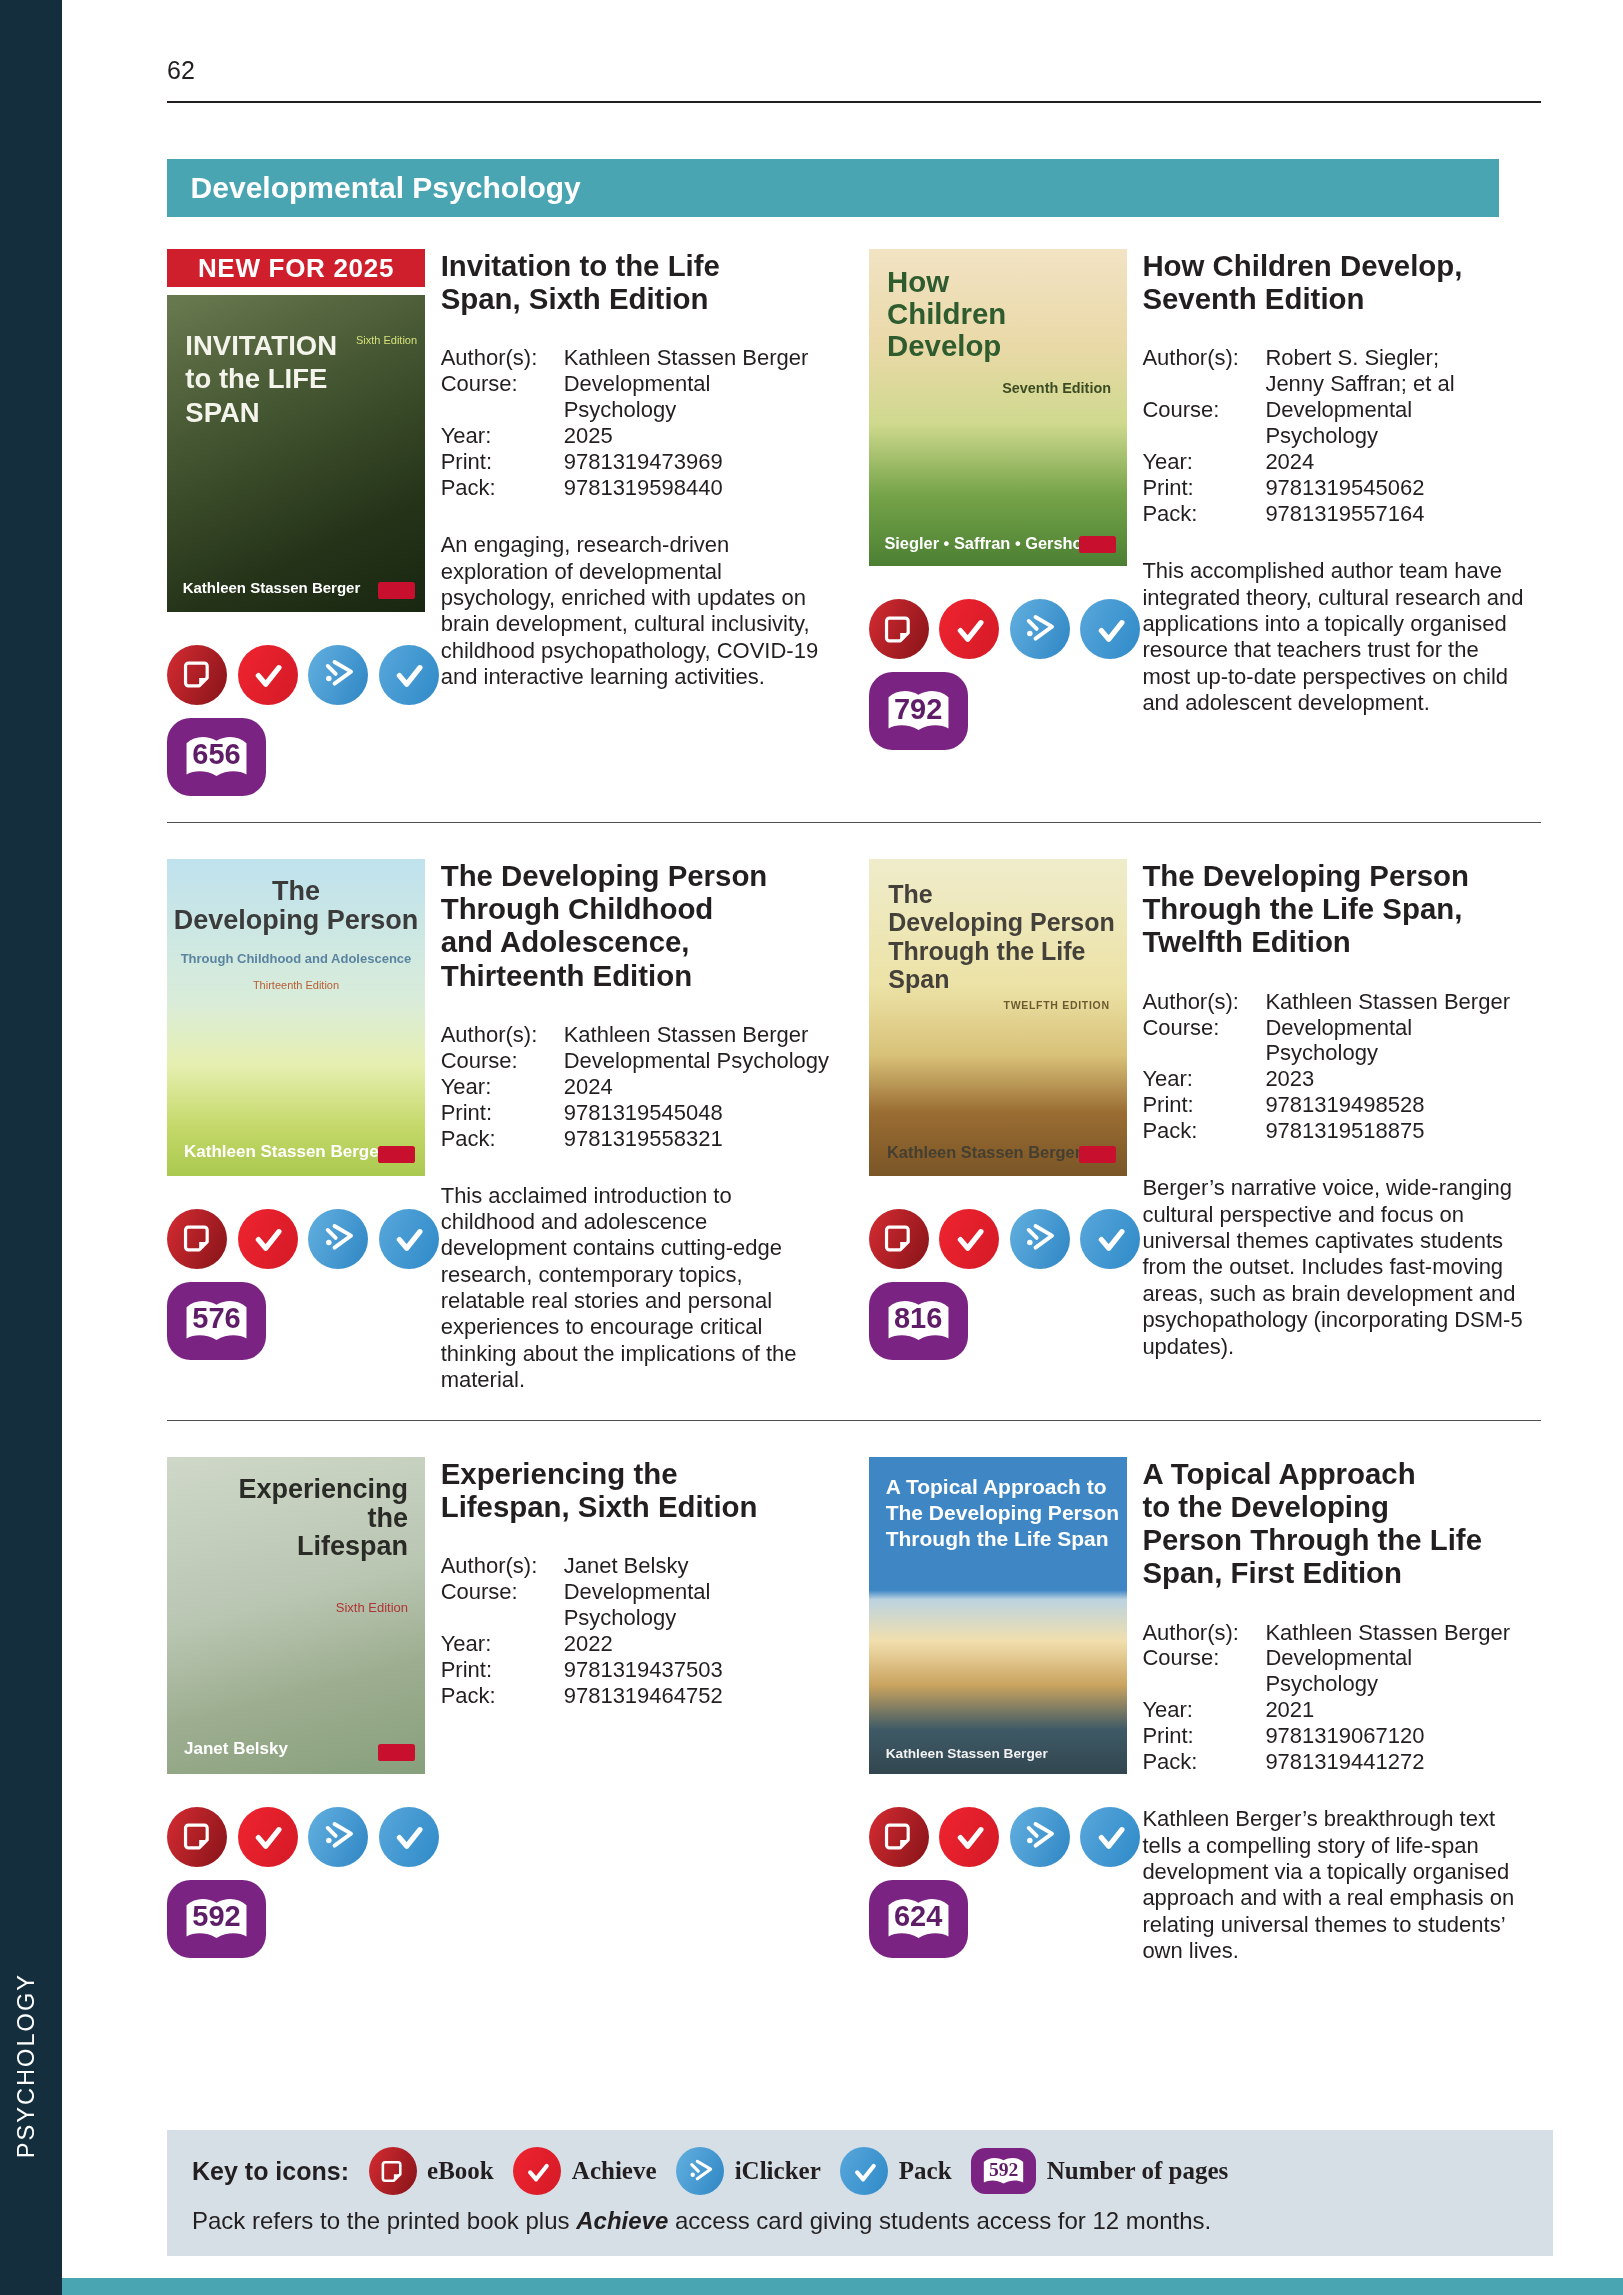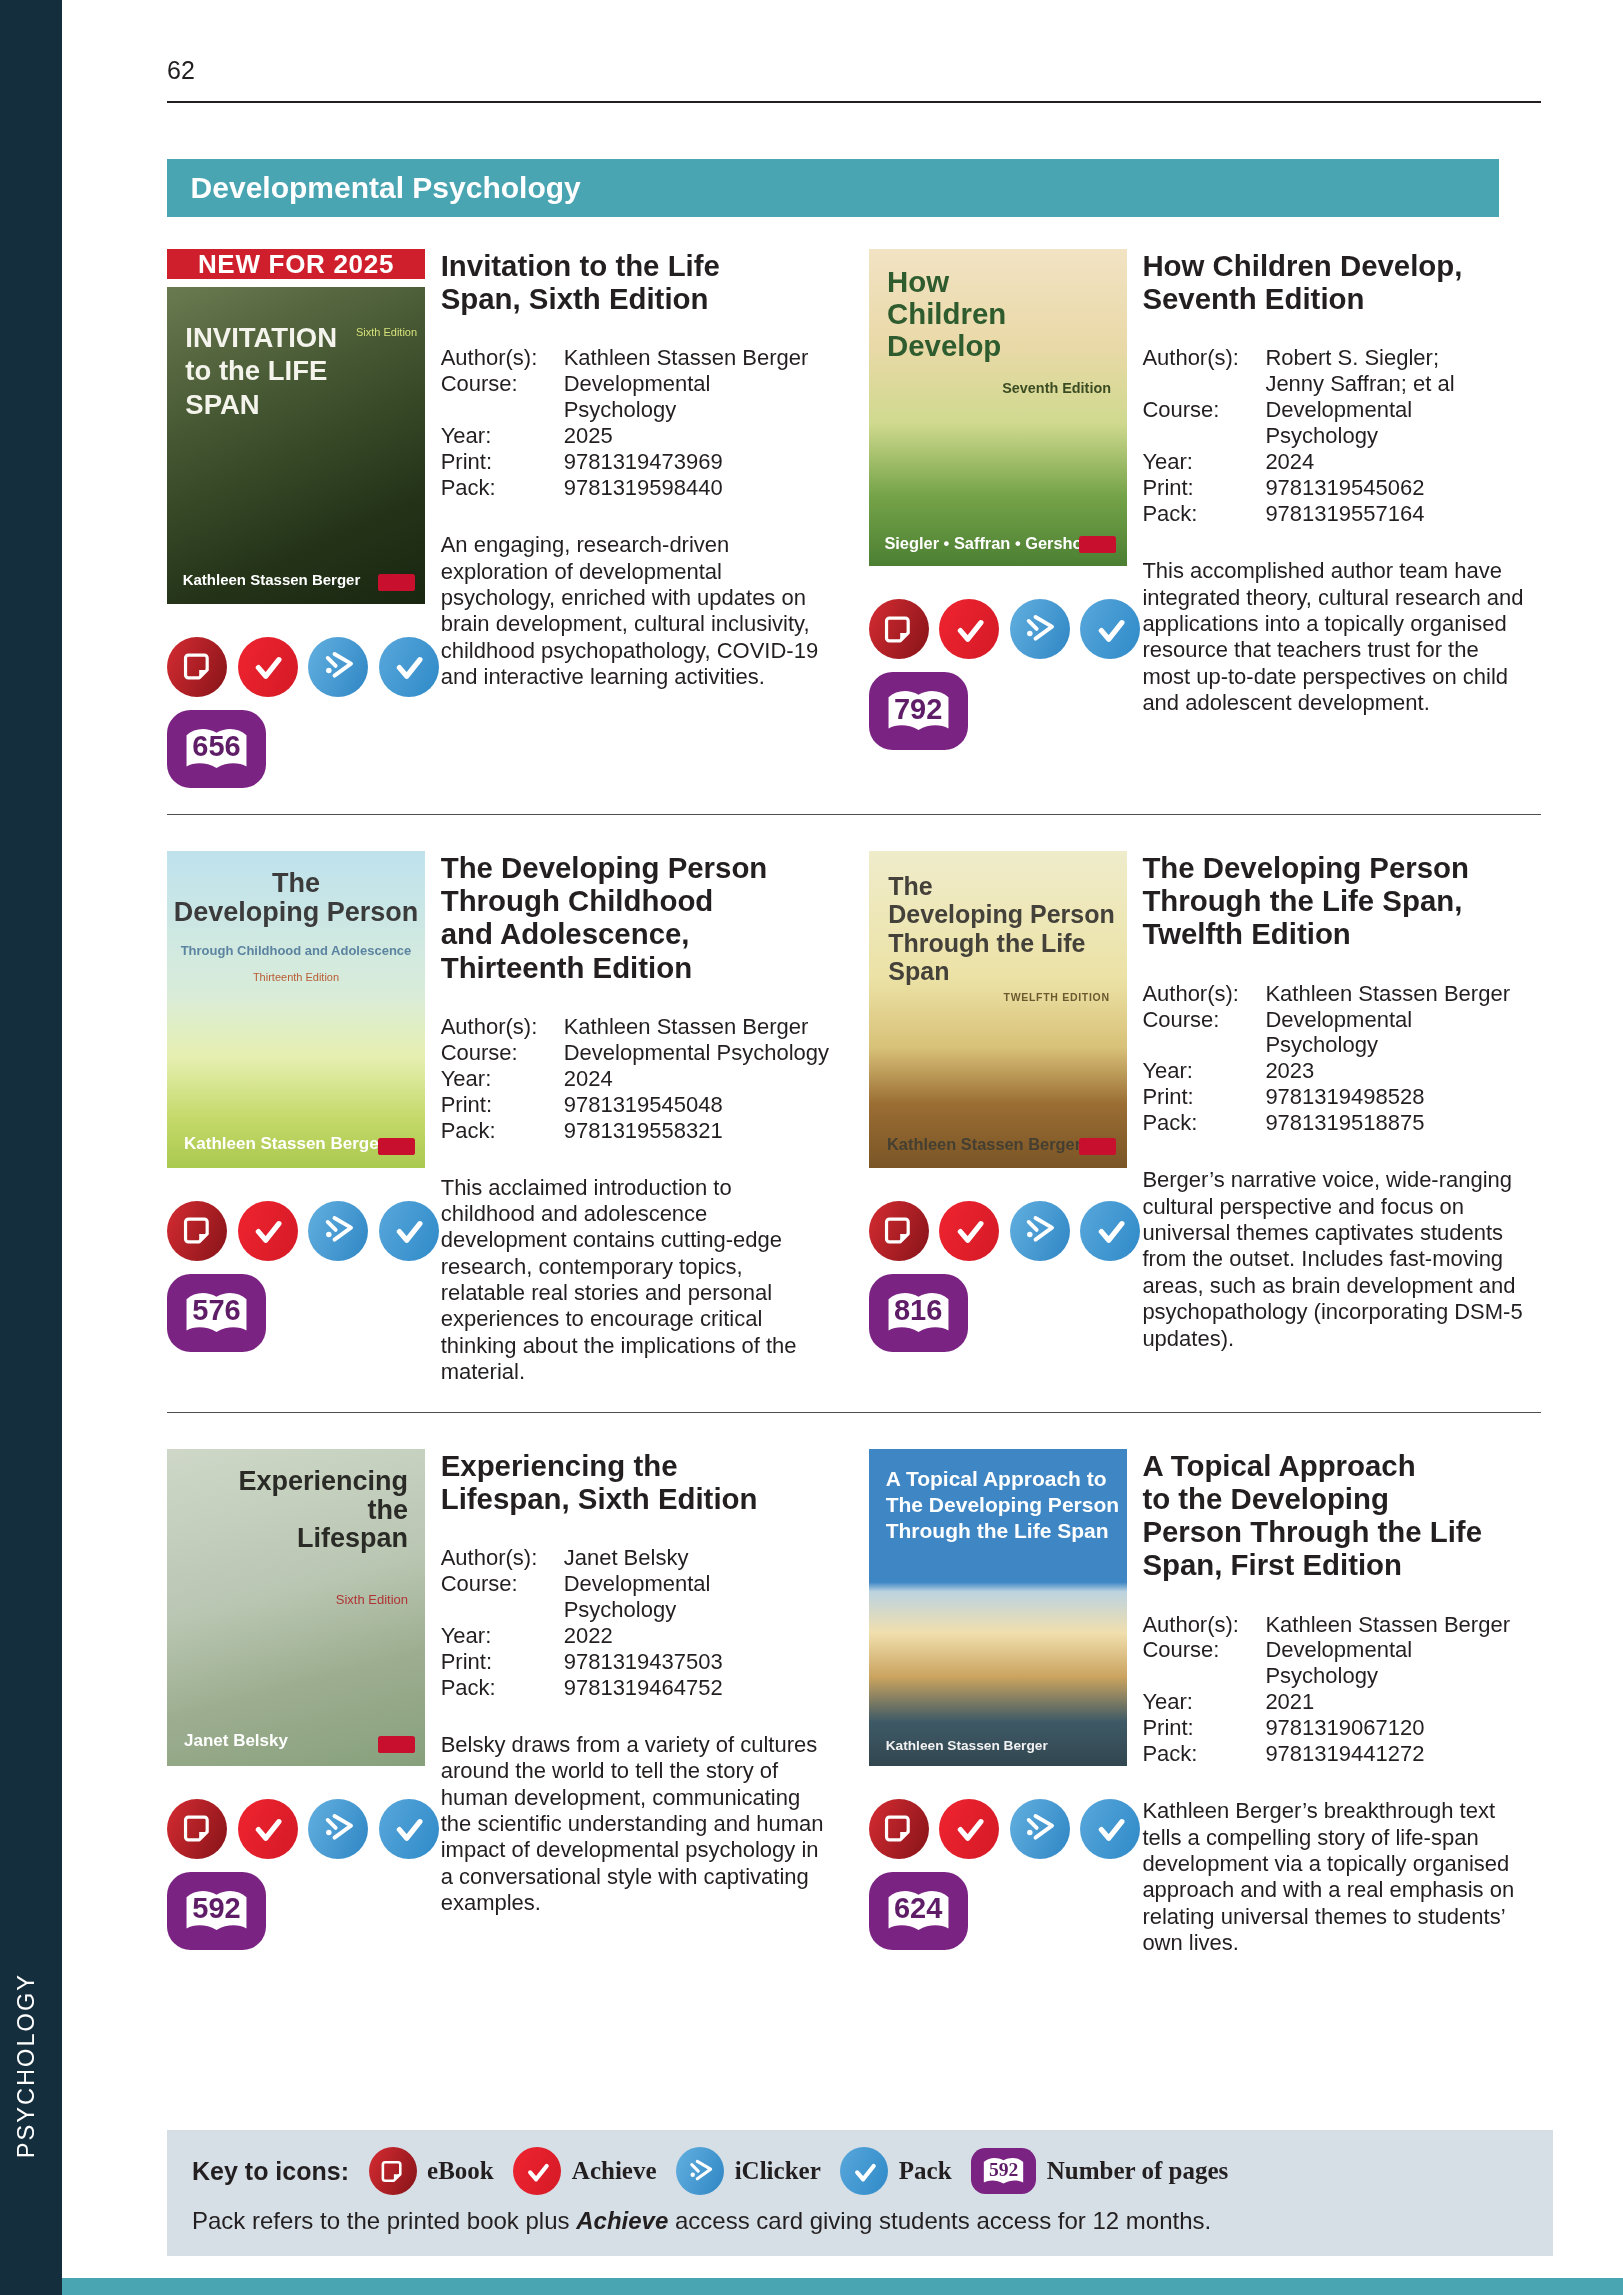--- a/index.html
+++ b/index.html
@@ -14,21 +14,21 @@
   .top-rule{position:absolute;left:167px;width:1374px;top:101px;border-top:2px solid #231f20;}
   .section-bar{position:absolute;left:167px;top:159px;width:1332px;height:58px;background:#4aa5b2;
         color:#fff;font-size:30px;font-weight:bold;display:flex;align-items:center;
         padding-left:23.6px;box-sizing:border-box;}
   
   .content{position:absolute;left:167px;top:249px;width:1374px;}
   .grid{display:grid;grid-template-columns:1fr 1fr;column-gap:29.4px;}
   .row-sep{grid-column:1 / -1;border-top:1.3px solid #4f4f4f;margin:26px 0 36px;}
   .book{display:flex;gap:15.7px;align-items:flex-start;}
   .book-left{flex:0 0 258px;width:258px;}
-  .new-banner{height:30px;background:#d01f2c;color:#fff;font-weight:bold;font-size:26px;
+  .new-banner{height:38px;background:#d01f2c;color:#fff;font-weight:bold;font-size:26px;
         display:flex;align-items:center;justify-content:center;margin-bottom:7.9px;letter-spacing:0.7px;}
   .cover{width:258px;height:317px;position:relative;overflow:hidden;}
   .cv-title{position:absolute;white-space:pre-line;font-weight:bold;}
   .cv-sub{position:absolute;font-weight:bold;}
   .cv-edition{position:absolute;}
   .cv-author{position:absolute;font-weight:bold;}
   .mml{position:absolute;bottom:13px;right:10.5px;width:37px;height:17px;background:#c8102e;border-radius:2.6px;}
   
   .cover-1{background:linear-gradient(155deg,#6a7a50 0%,#41532f 40%,#243318 75%,#192611 100%);}
   .cover-1 .cv-title{top:34px;left:18.3px;right:63px;color:#f4f4ec;font-size:27.5px;line-height:1.22;}
@@ -455,21 +455,20 @@
               <span class="dvalue">2022</span>
             </div>
           <div class="drow">
               <span class="dlabel">Print:</span>
               <span class="dvalue">9781319437503</span>
             </div>
           <div class="drow">
               <span class="dlabel">Pack:</span>
               <span class="dvalue">9781319464752</span>
             </div>
-          <p class="desc">Belsky draws from a variety of cultures around the world to tell the story of human development, communicating the scientific understanding and human impact of developmental psychology in a conversational style with captivating examples.</p>
         </div>
       </article>
 
       <article class="book">
         <div class="book-left">
           <div class="cover cover-6">
             <div class="cv-title">A Topical Approach to
 The Developing Person
 Through the Life Span</div>
             <div class="cv-author">Kathleen Stassen Berger</div>

